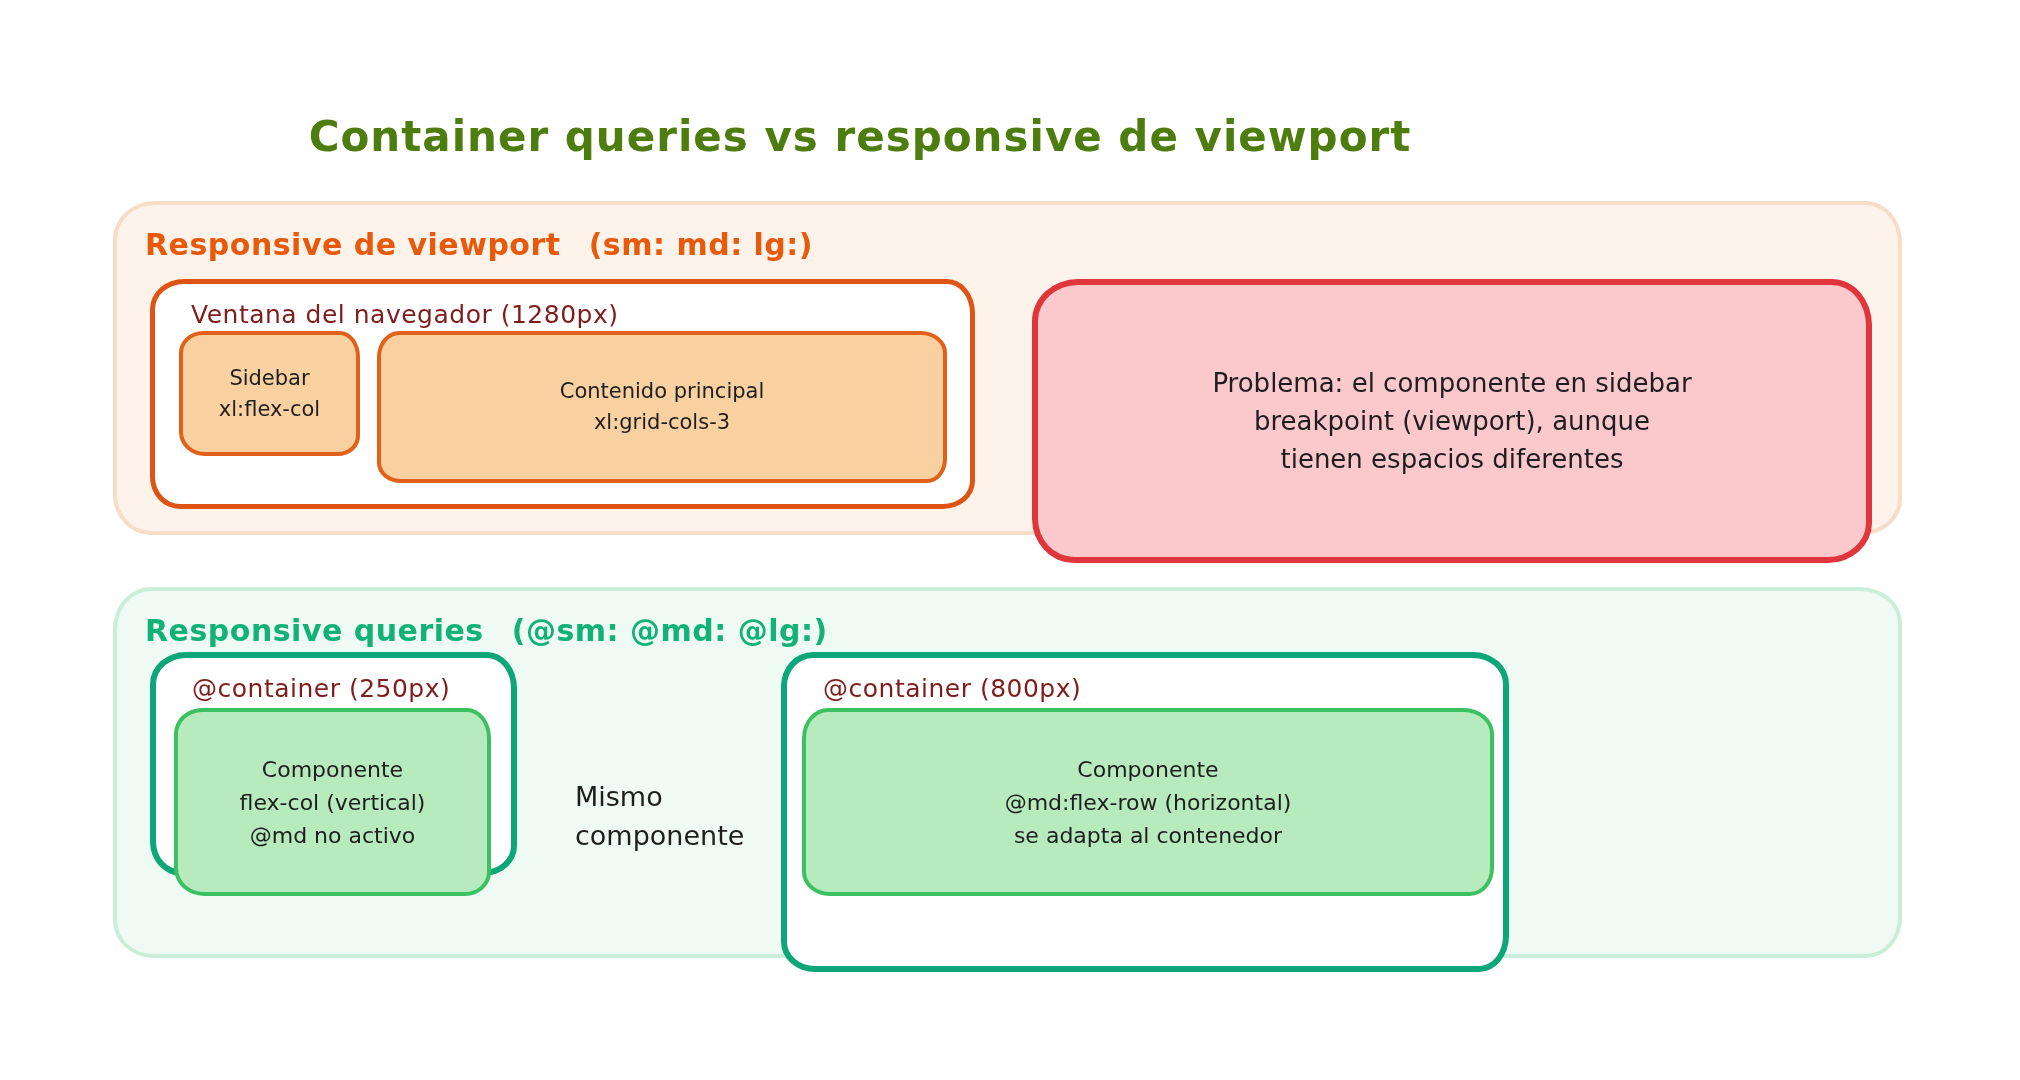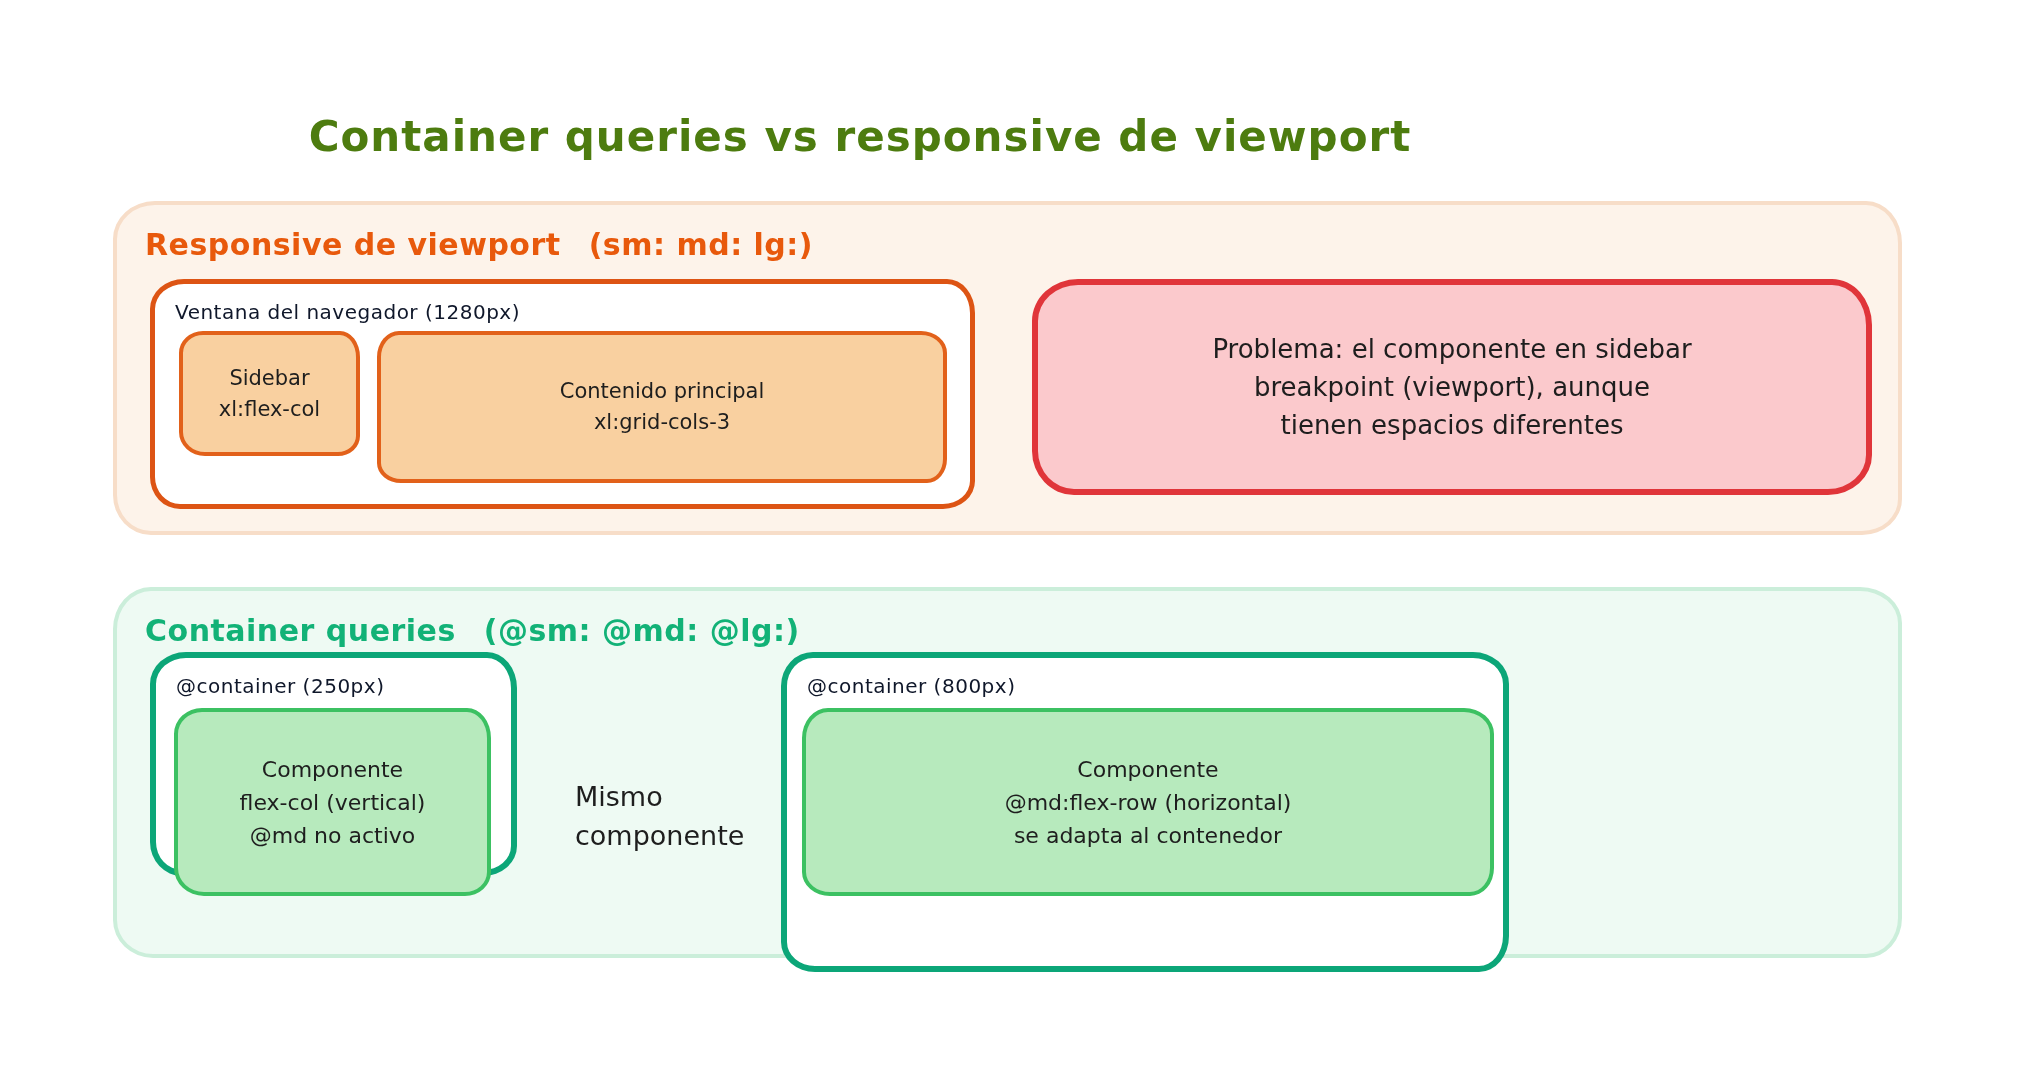--- a/index.html
+++ b/index.html
@@ -75,23 +75,23 @@
     border-radius: 36px 30px 34px 32px / 32px 36px 30px 34px;
   }
   .frame.green-large {
     left: 664px; top: 61px;
     width: 728px; height: 320px;
     border: 6px solid #0ca678;
     border-radius: 32px 36px 30px 34px / 34px 32px 36px 30px;
   }
   .frame-label {
     position: absolute;
-    top: 16px; left: 20px;
-    font-size: 20px;
-    color: #0f172a;
+    top: 16px; left: 36px;
+    font-size: 25px;
+    color: #7f1d1d;
     letter-spacing: 0.5px;
     white-space: nowrap;
   }
 
   
   .component {
     position: absolute;
     box-sizing: border-box;
     display: flex;
     flex-direction: column;
@@ -140,21 +140,21 @@
     box-sizing: border-box;
     display: flex;
     flex-direction: column;
     align-items: center;
     justify-content: center;
     text-align: center;
     color: #1e1e1e;
   }
   .note.problem {
     left: 915px; top: 74px;
-    width: 840px; height: 216px;
+    width: 840px; height: 284px;
     background: #fbc9cc;
     border: 6px solid #e0353a;
     border-radius: 46px 40px 44px 42px / 42px 46px 40px 44px;
     font-size: 26px;
     line-height: 38px;
   }
   .note.blue {
     left: 1450px; top: 61px;
     width: 319px; height: 269px;
     background: #aed7fa;
@@ -203,21 +203,21 @@
     <div class="note problem">
       <span>Problema: el componente en sidebar</span>
       <span>breakpoint (viewport), aunque</span>
       <span>tienen espacios diferentes</span>
     </div>
   </div>
 
   <div class="panel containerq">
 
     <div class="panel-heading">
-      <span>Container queries</span><span class="suffix">(@sm: @md: @lg:)</span>
+      <span>Responsive queries</span><span class="suffix">(@sm: @md: @lg:)</span>
     </div>
 
     <div class="frame green-small">
       <div class="frame-label">@container (250px)</div>
       <div class="component green small">
         <span>Componente</span>
         <span>flex-col (vertical)</span>
         <span>@md no activo</span>
       </div>
     </div>

